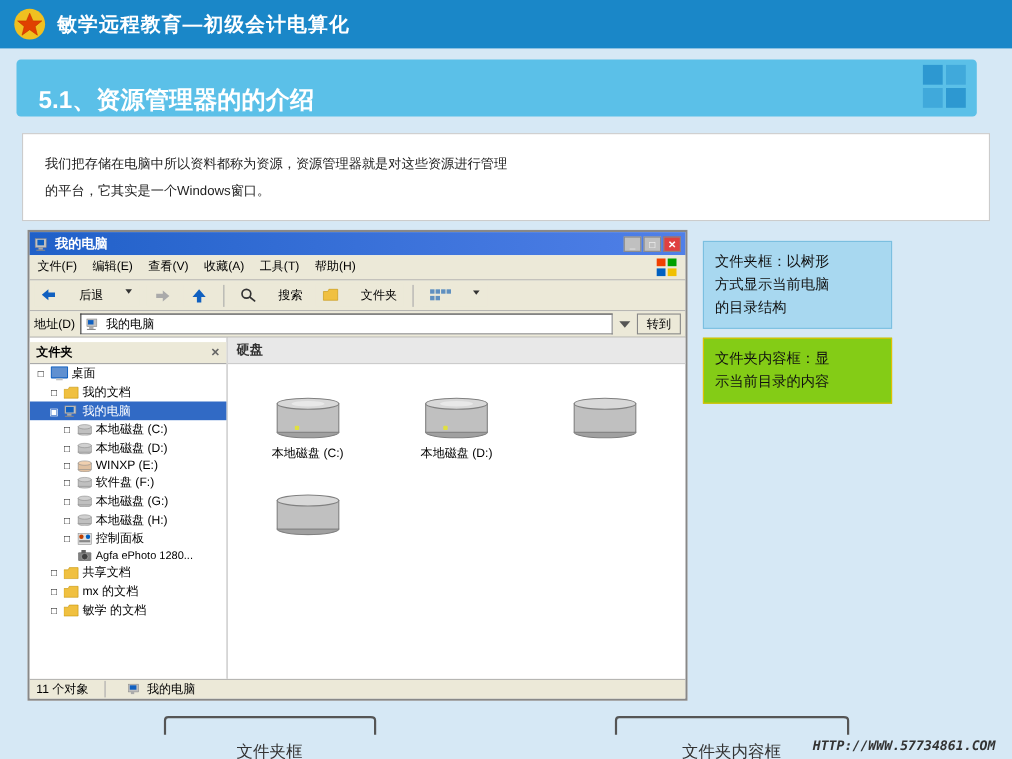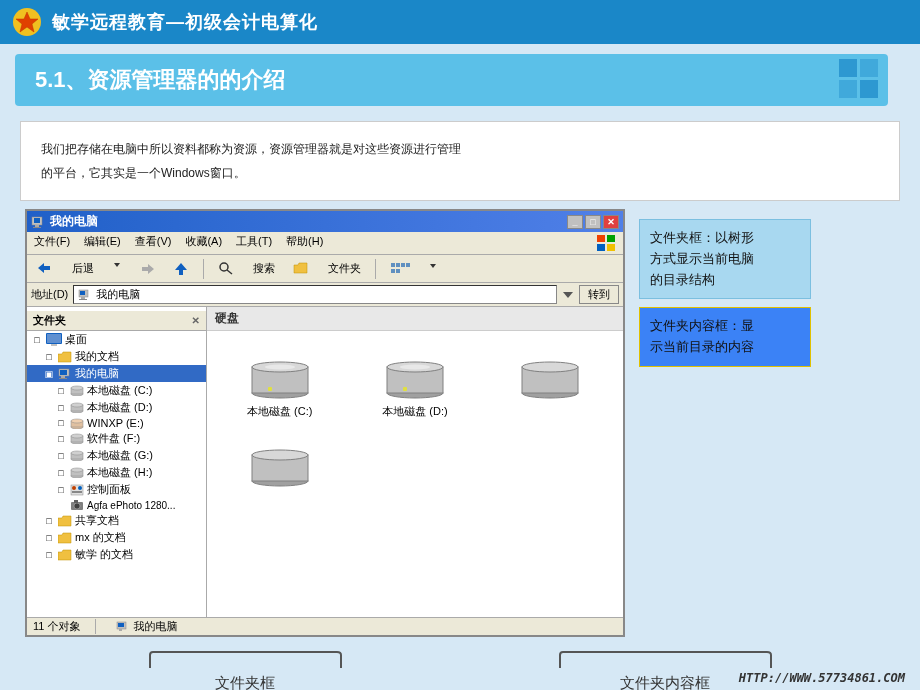--- a/index.html
+++ b/index.html
@@ -30,21 +30,21 @@
       font-size: 18px;
       font-weight: bold;
       letter-spacing: 1px;
     }
 
     
     .section-title-bar {
       background: #5bc0e8;
       height: 52px;
       display: flex;
-      align-items: center;
+      align-items: flex-end;
       padding: 0 20px;
       margin: 10px 32px 0 15px;
       border-radius: 4px;
       position: relative;
     }
     .section-title-text {
       color: white;
       font-size: 22px;
       font-weight: bold;
     }
@@ -287,21 +287,21 @@
     }
     .info-box-blue {
       background: #a8d8f0;
       border: 1px solid #7bbfe0;
       padding: 8px 10px;
       font-size: 13px;
       color: #111;
       line-height: 1.6;
     }
     .info-box-yellow {
-      background: #3b82f6;
+      background: #84cc16;
       border: 1px solid #e0c000;
       padding: 8px 10px;
       font-size: 13px;
       color: #111;
       line-height: 1.6;
     }
 
     
     .bottom-labels {
       display: flex;

